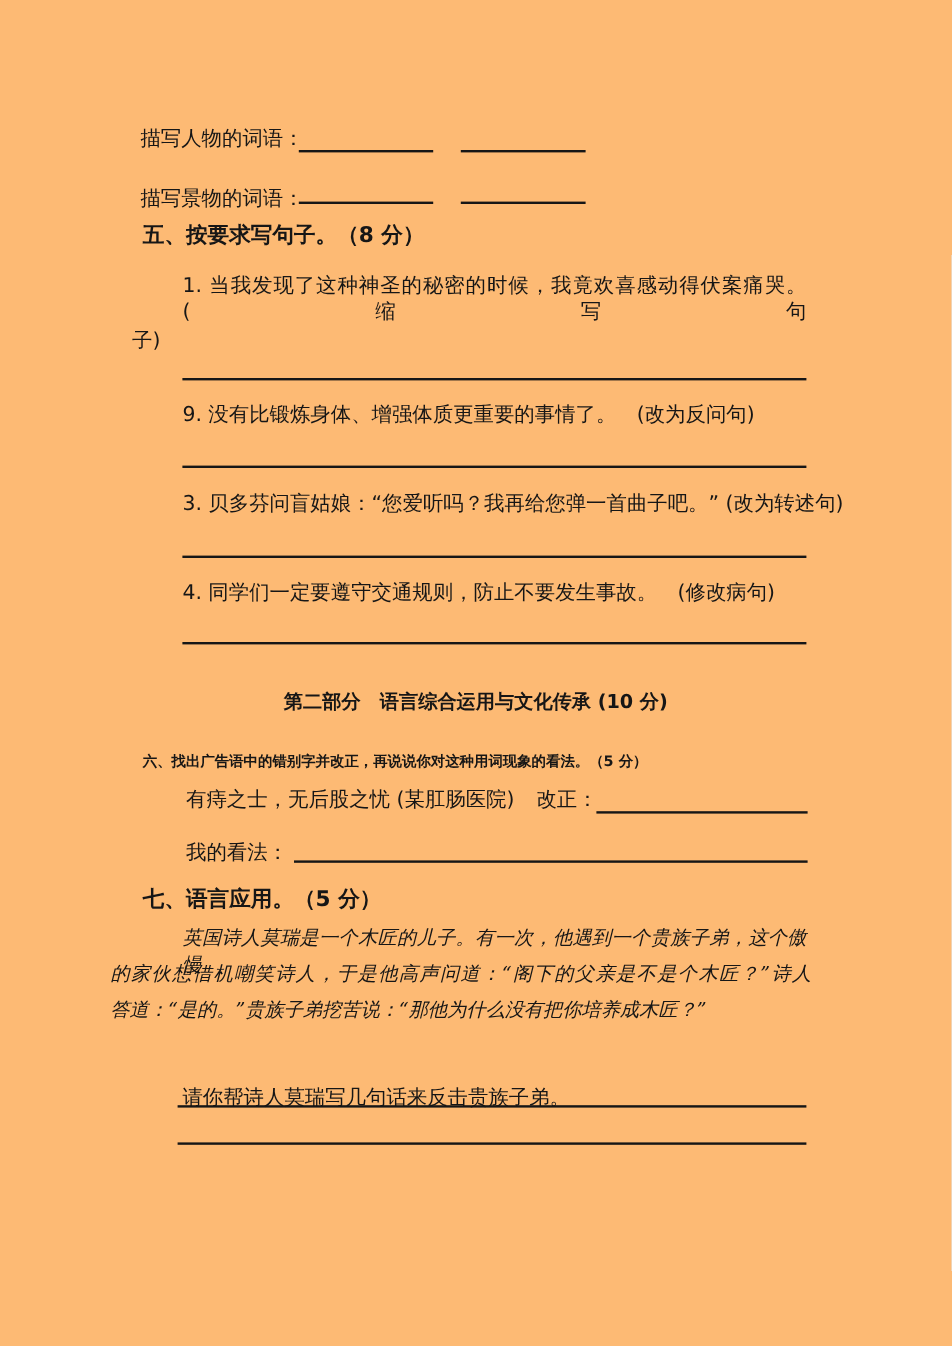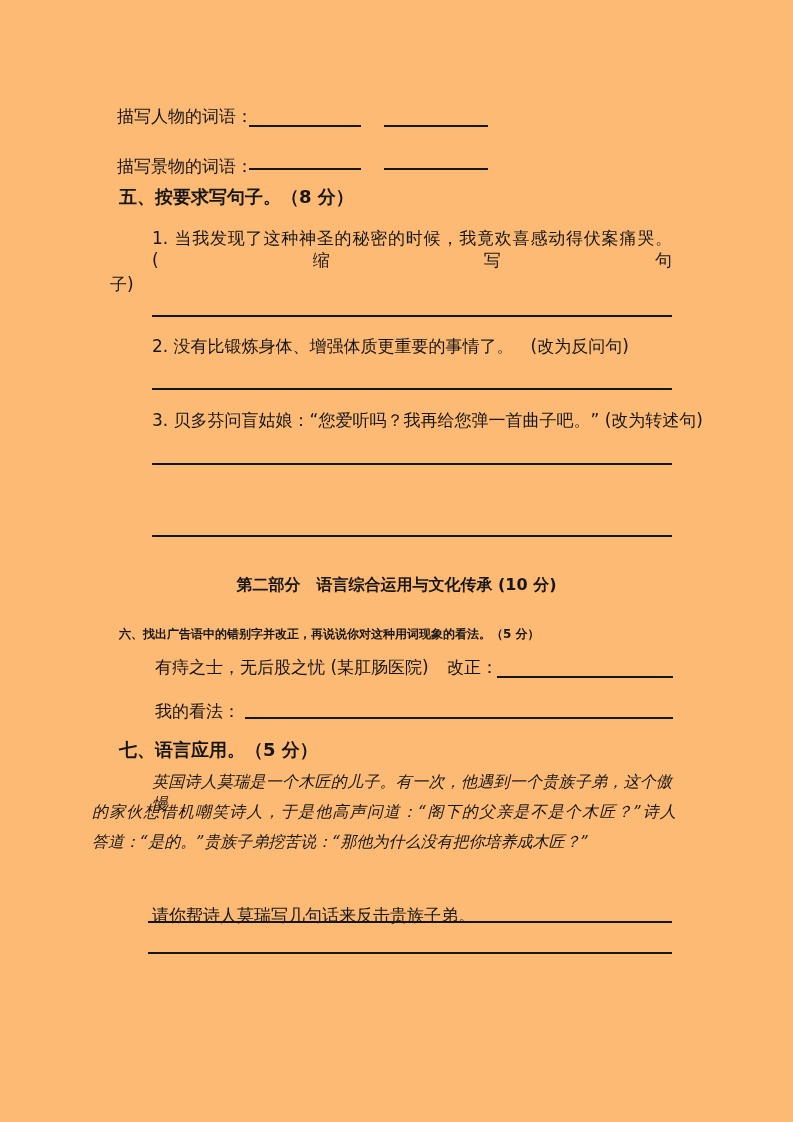--- a/index.html
+++ b/index.html
@@ -37,26 +37,27 @@
   <div class="t" style="left:117px;top:155px;">描写景物的词语：</div>
   <div class="ul" style="left:249px;top:168px;width:112px;"></div>
   <div class="ul" style="left:384px;top:168px;width:104px;"></div>
 
   <div class="t b h1" style="left:119px;top:186px;">五、按要求写句子。（8 分）</div>
 
   <div class="t just" style="left:152px;top:227px;width:520px;">1. 当我发现了这种神圣的秘密的时候，我竟欢喜感动得伏案痛哭。 (缩写句</div>
   <div class="t" style="left:110px;top:273px;">子)</div>
   <div class="ul" style="left:152px;top:315px;width:520px;"></div>
 
-  <div class="t" style="left:152px;top:335px;">2. 没有比锻炼身体、增强体质更重要的事情了。　(改为反问句)</div>
+  <div class="t" style="left:152px;top:335px;">9. 没有比锻炼身体、增强体质更重要的事情了。　(改为反问句)</div>
   <div class="ul" style="left:152px;top:388px;width:520px;"></div>
 
   <div class="t" style="left:152px;top:409px;">3. 贝多芬问盲姑娘：“您爱听吗？我再给您弹一首曲子吧。” (改为转述句)</div>
   <div class="ul" style="left:152px;top:463px;width:520px;"></div>
 
+  <div class="t" style="left:152px;top:483px;">4. 同学们一定要遵守交通规则，防止不要发生事故。　(修改病句)</div>
   <div class="ul" style="left:152px;top:535px;width:520px;"></div>
 
   <div class="t b h2 center" style="top:574px;">第二部分　语言综合运用与文化传承 (10 分)</div>
 
   <div class="t b" style="left:119px;top:623px;font-size:12px;">六、找出广告语中的错别字并改正，再说说你对这种用词现象的看法。（5 分）</div>
   <div class="t" style="left:155px;top:656px;">有痔之士，无后股之忧 (某肛肠医院)</div>
   <div class="t" style="left:447px;top:656px;">改正：</div>
   <div class="ul" style="left:497px;top:676px;width:176px;"></div>
   <div class="t" style="left:155px;top:700px;">我的看法：</div>
   <div class="ul" style="left:245px;top:717px;width:428px;"></div>

